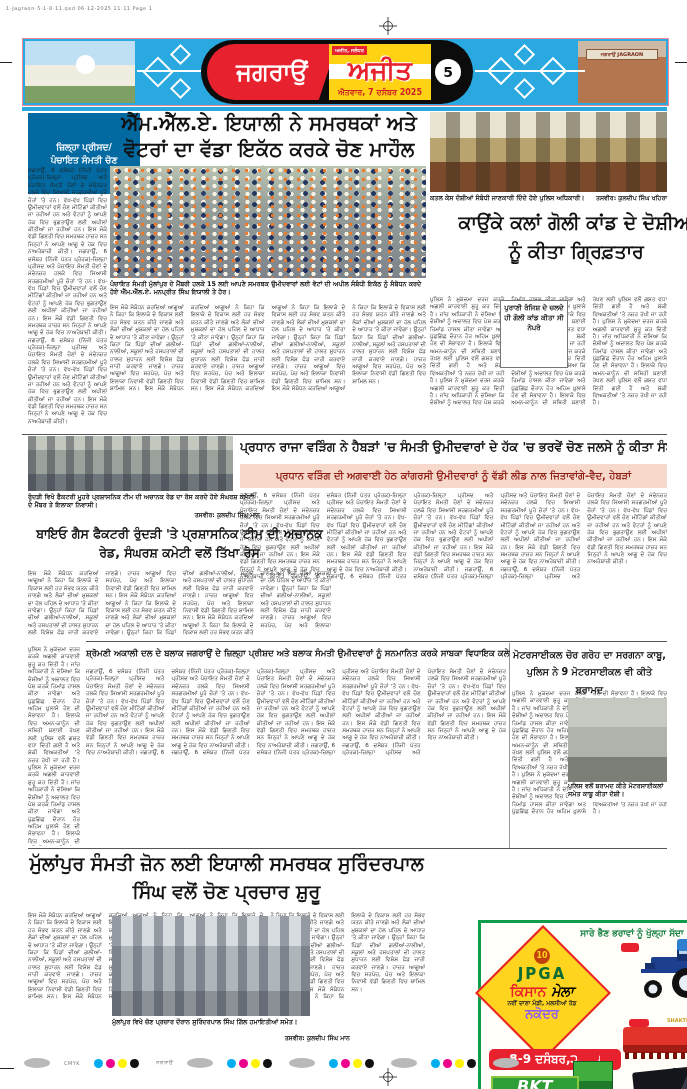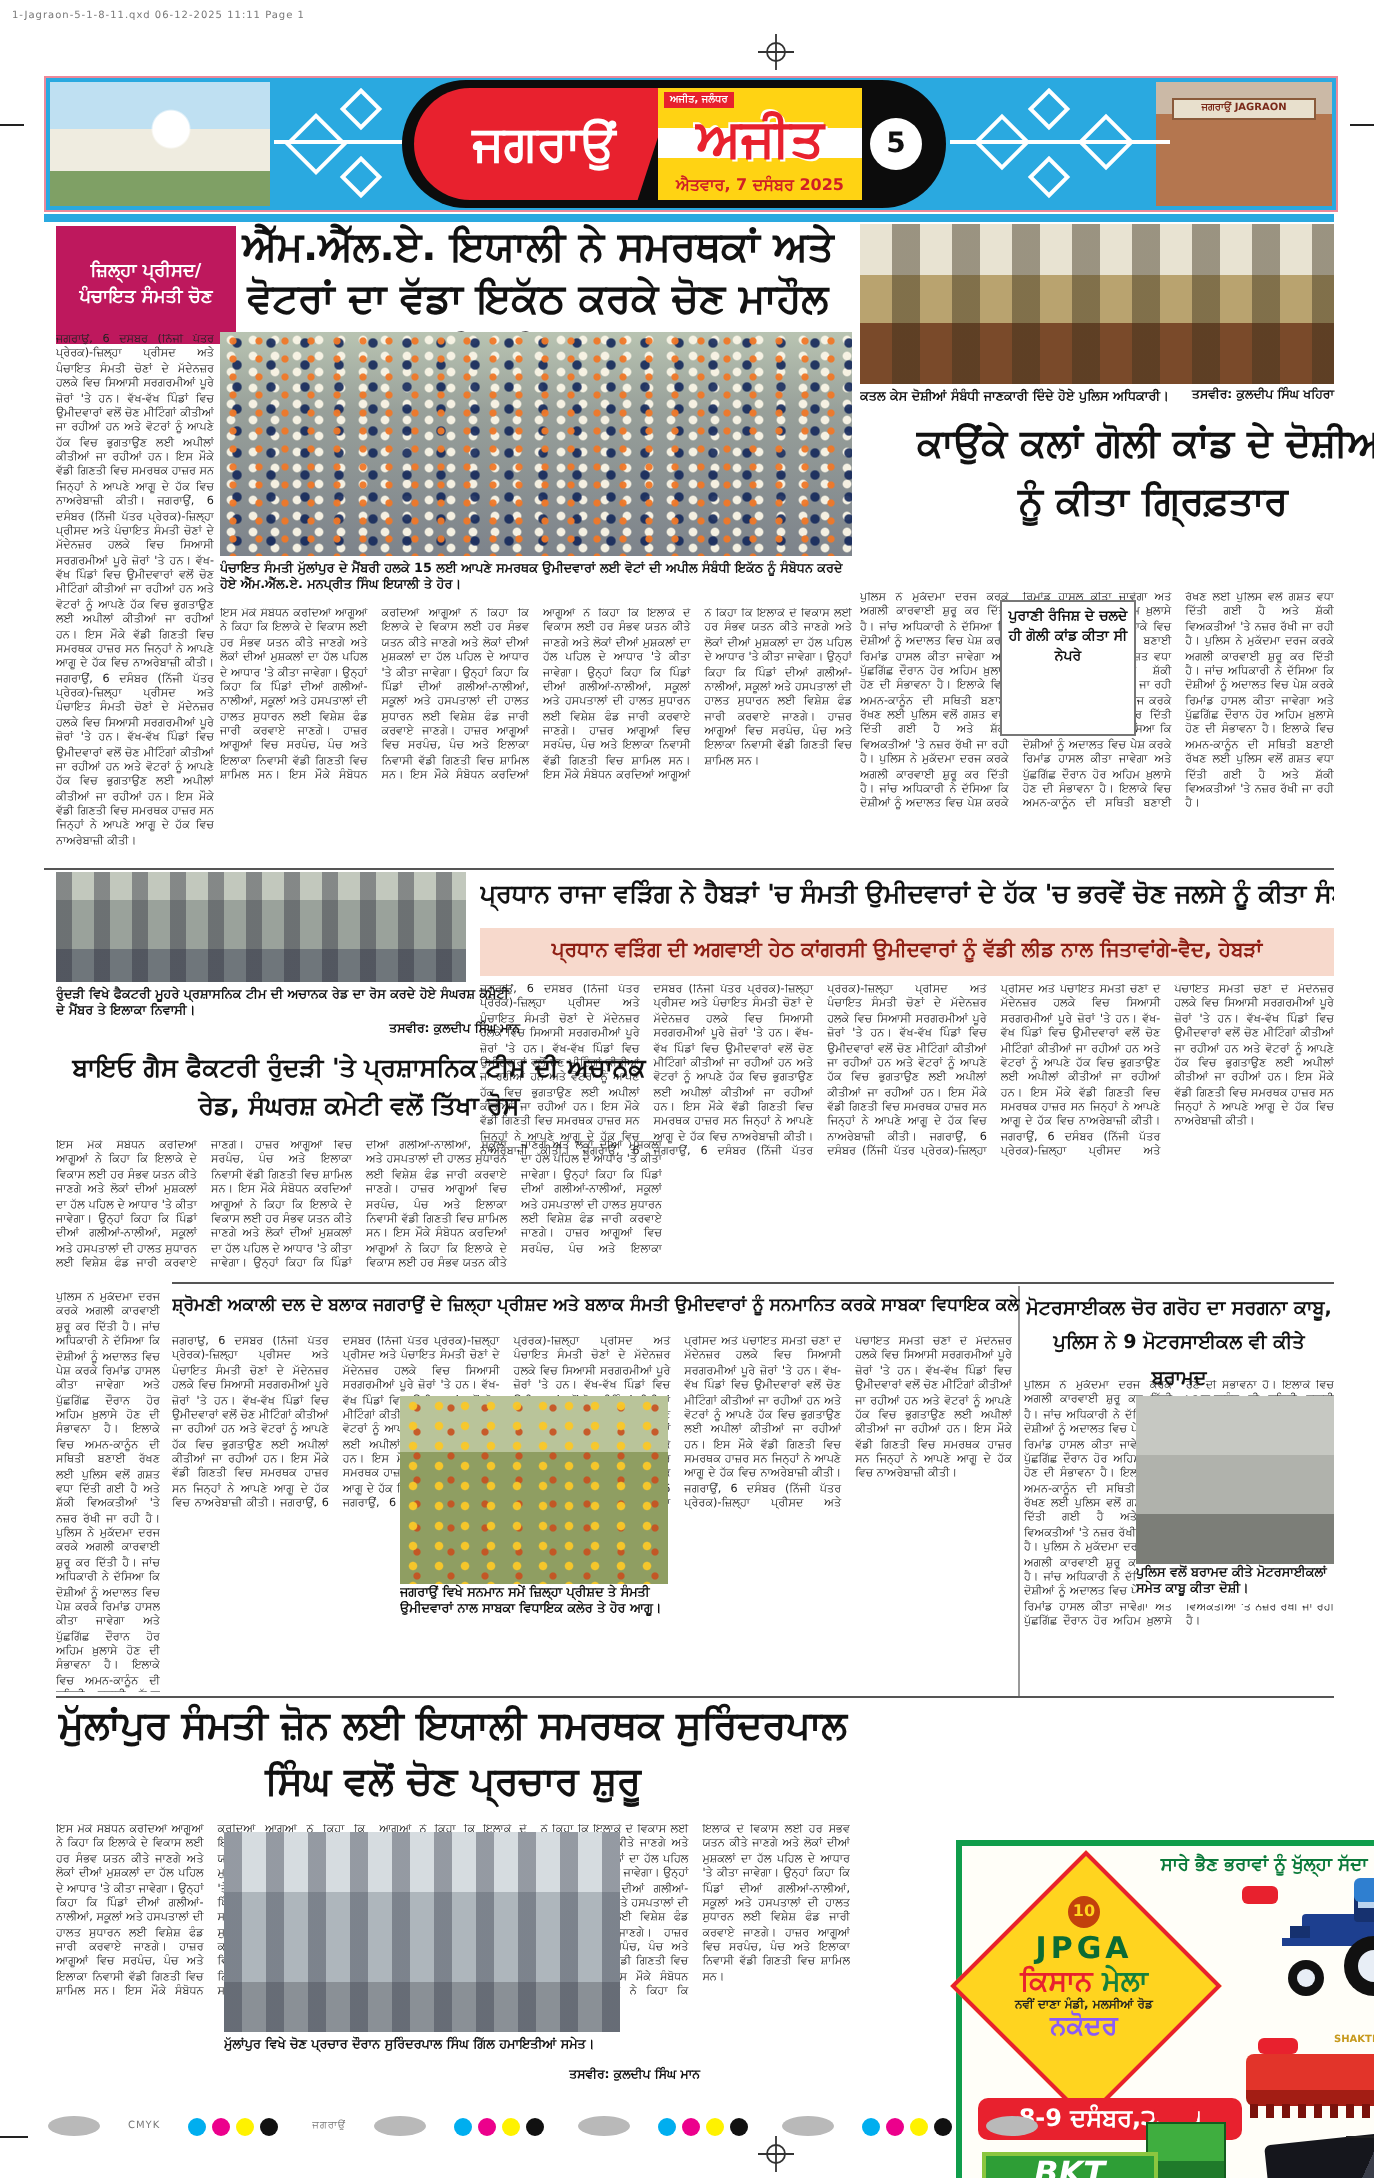--- a/index.html
+++ b/index.html
@@ -39,22 +39,22 @@
       font-weight:bold;font-size:26px;line-height:1.4;text-shadow:1px 1px 0 #fff,-1px -1px 0 #fff;}
   .mh-edtag{position:absolute;left:3px;top:2px;background:#e8212e;color:#fff;font-size:5px;
       font-weight:bold;padding:1px 3px;}
   .mh-date{position:absolute;left:0;bottom:2px;width:100%;text-align:center;color:#d01f26;
       font-weight:bold;font-size:8px;}
   .mh-circle{position:absolute;left:234px;top:19px;width:26px;height:26px;background:#fff;border-radius:50%;
       display:flex;align-items:center;justify-content:center;font-weight:bold;font-size:14px;color:#111;}
   .blue-rule{left:22px;top:107px;width:645px;height:4px;background:#2aa9e0;}
 
   
-  .tagbox{left:28px;top:113px;width:80px;height:49px;background:#be185d;color:#fff;font-weight:bold;
-      font-size:9px;line-height:1.35;text-align:center;display:flex;align-items:center;justify-content:center;padding:5px;}
+  .tagbox{left:28px;top:113px;width:80px;height:49px;background:#0369a1;color:#fff;font-weight:bold;
+      font-size:9px;line-height:1.35;text-align:center;display:flex;align-items:center;justify-content:center;padding:16px;}
   .headline{font-weight:bold;color:#121212;text-align:center;}
   .h-main{left:112px;top:110px;width:314px;height:58px;font-size:20px;line-height:1.32;}
   .h-kaunke{left:430px;top:208px;width:237px;height:84px;font-size:19px;line-height:1.5;margin-left:28px;}
   .h-warring{left:240px;top:437px;width:427px;height:26px;font-size:12.5px;line-height:1.6;white-space:nowrap;overflow:hidden;}
   .subhead{left:240px;top:464px;width:427px;height:24px;background:#f7d9cc;color:#8f1f14;font-weight:bold;
       font-size:10px;text-align:center;line-height:24px;white-space:nowrap;overflow:hidden;}
   .h-biogas{left:28px;top:524px;width:303px;height:42px;font-size:12.5px;line-height:1.55;}
   .h-kaler{left:86px;top:643px;width:424px;height:20px;font-size:8.6px;line-height:20px;white-space:nowrap;overflow:hidden;}
   .h-moto{left:512px;top:646px;width:155px;height:40px;font-size:9.6px;line-height:1.8;}
   .h-mullanpur{left:28px;top:850px;width:397px;height:58px;font-size:19px;line-height:1.45;}
@@ -100,21 +100,21 @@
 
   
   .ad{left:430px;top:920px;width:237px;height:176px;background:#fffef8;border:3px solid #0f9d4b;box-sizing:border-box;margin-left:48px;}
   .ad-invite{position:absolute;left:72px;top:5px;width:158px;font-size:9px;font-weight:bold;color:#0b7a3a;text-align:center;}
   .ad-diamond{position:absolute;left:14px;top:22px;width:92px;height:92px;background:#ffd41f;border:2px solid #e8212e;transform:rotate(45deg);}
   .ad-diamond-content{position:absolute;left:2px;top:20px;width:118px;text-align:center;}
   .ad-ten{display:inline-block;background:#c2410c;color:#ffd41f;border:2px solid #ffd41f;border-radius:50%;
       width:16px;height:16px;line-height:16px;font-size:8px;font-weight:bold;}
   .ad-jpga{font-size:15px;font-weight:bold;color:#0b6b34;letter-spacing:2px;line-height:1.1;}
   .ad-title{font-size:14px;font-weight:bold;line-height:1.15;}
-  .ad-title .t1{color:#e8212e;} .ad-title .t2{color:#15803d;}
+  .ad-title .t1{color:#e8212e;} .ad-title .t2{color:#000000;font-style:italic;}
   .ad-venue{font-size:6px;font-weight:bold;color:#222;line-height:1.2;}
   .ad-city{font-size:13px;font-weight:bold;color:#8b5cf6;line-height:1.2;}
   .ad-dates{position:absolute;left:8px;top:126px;width:132px;height:21px;background:#e8212e;border-radius:5px;
       color:#fff;font-weight:bold;font-size:12px;text-align:center;line-height:21px;}
   .ad-bkt{position:absolute;left:10px;top:153px;font-size:16px;font-weight:bold;font-style:italic;
       color:#fff;background:#2e9e36;padding:0 24px;border:2px solid #8bc63f;line-height:1.1;}
   .ad-bkt-tag{position:absolute;left:10px;top:172px;font-size:3.6px;font-weight:bold;color:#2e9e36;letter-spacing:.6px;}
   .ad-shakti{position:absolute;left:186px;top:94px;font-size:5px;font-weight:bold;color:#c79a1e;}
   .tractor-wrap{position:absolute;left:140px;top:16px;width:92px;height:62px;}
   .rotavator{position:absolute;left:142px;top:104px;width:88px;height:26px;background:linear-gradient(180deg,#e2342a 0 70%,#a31d14 70%);border-radius:4px;}
@@ -196,24 +196,20 @@
   <div class="abs credit" style="left:160px;top:511px;width:100px;">ਤਸਵੀਰ: ਕੁਲਦੀਪ ਸਿੰਘ ਮਾਨ</div>
   <div class="abs headline h-biogas">ਬਾਇਓ ਗੈਸ ਫੈਕਟਰੀ ਰੁੰਦੜੀ 'ਤੇ ਪ੍ਰਸ਼ਾਸਨਿਕ ਟੀਮ ਦੀ ਅਚਾਨਕ ਰੇਡ, ਸੰਘਰਸ਼ ਕਮੇਟੀ ਵਲੋਂ ਤਿੱਖਾ ਰੋਸ</div>
   <div class="abs body-text" style="left:28px;top:570px;width:303px;height:68px;column-count:4;">ਇਸ ਮੌਕੇ ਸੰਬੋਧਨ ਕਰਦਿਆਂ ਆਗੂਆਂ ਨੇ ਕਿਹਾ ਕਿ ਇਲਾਕੇ ਦੇ ਵਿਕਾਸ ਲਈ ਹਰ ਸੰਭਵ ਯਤਨ ਕੀਤੇ ਜਾਣਗੇ ਅਤੇ ਲੋਕਾਂ ਦੀਆਂ ਮੁਸ਼ਕਲਾਂ ਦਾ ਹੱਲ ਪਹਿਲ ਦੇ ਆਧਾਰ 'ਤੇ ਕੀਤਾ ਜਾਵੇਗਾ। ਉਨ੍ਹਾਂ ਕਿਹਾ ਕਿ ਪਿੰਡਾਂ ਦੀਆਂ ਗਲੀਆਂ-ਨਾਲੀਆਂ, ਸਕੂਲਾਂ ਅਤੇ ਹਸਪਤਾਲਾਂ ਦੀ ਹਾਲਤ ਸੁਧਾਰਨ ਲਈ ਵਿਸ਼ੇਸ਼ ਫੰਡ ਜਾਰੀ ਕਰਵਾਏ ਜਾਣਗੇ। ਹਾਜ਼ਰ ਆਗੂਆਂ ਵਿਚ ਸਰਪੰਚ, ਪੰਚ ਅਤੇ ਇਲਾਕਾ ਨਿਵਾਸੀ ਵੱਡੀ ਗਿਣਤੀ ਵਿਚ ਸ਼ਾਮਿਲ ਸਨ। ਇਸ ਮੌਕੇ ਸੰਬੋਧਨ ਕਰਦਿਆਂ ਆਗੂਆਂ ਨੇ ਕਿਹਾ ਕਿ ਇਲਾਕੇ ਦੇ ਵਿਕਾਸ ਲਈ ਹਰ ਸੰਭਵ ਯਤਨ ਕੀਤੇ ਜਾਣਗੇ ਅਤੇ ਲੋਕਾਂ ਦੀਆਂ ਮੁਸ਼ਕਲਾਂ ਦਾ ਹੱਲ ਪਹਿਲ ਦੇ ਆਧਾਰ 'ਤੇ ਕੀਤਾ ਜਾਵੇਗਾ। ਉਨ੍ਹਾਂ ਕਿਹਾ ਕਿ ਪਿੰਡਾਂ ਦੀਆਂ ਗਲੀਆਂ-ਨਾਲੀਆਂ, ਸਕੂਲਾਂ ਅਤੇ ਹਸਪਤਾਲਾਂ ਦੀ ਹਾਲਤ ਸੁਧਾਰਨ ਲਈ ਵਿਸ਼ੇਸ਼ ਫੰਡ ਜਾਰੀ ਕਰਵਾਏ ਜਾਣਗੇ। ਹਾਜ਼ਰ ਆਗੂਆਂ ਵਿਚ ਸਰਪੰਚ, ਪੰਚ ਅਤੇ ਇਲਾਕਾ ਨਿਵਾਸੀ ਵੱਡੀ ਗਿਣਤੀ ਵਿਚ ਸ਼ਾਮਿਲ ਸਨ। ਇਸ ਮੌਕੇ ਸੰਬੋਧਨ ਕਰਦਿਆਂ ਆਗੂਆਂ ਨੇ ਕਿਹਾ ਕਿ ਇਲਾਕੇ ਦੇ ਵਿਕਾਸ ਲਈ ਹਰ ਸੰਭਵ ਯਤਨ ਕੀਤੇ ਜਾਣਗੇ ਅਤੇ ਲੋਕਾਂ ਦੀਆਂ ਮੁਸ਼ਕਲਾਂ ਦਾ ਹੱਲ ਪਹਿਲ ਦੇ ਆਧਾਰ 'ਤੇ ਕੀਤਾ ਜਾਵੇਗਾ। ਉਨ੍ਹਾਂ ਕਿਹਾ ਕਿ ਪਿੰਡਾਂ ਦੀਆਂ ਗਲੀਆਂ-ਨਾਲੀਆਂ, ਸਕੂਲਾਂ ਅਤੇ ਹਸਪਤਾਲਾਂ ਦੀ ਹਾਲਤ ਸੁਧਾਰਨ ਲਈ ਵਿਸ਼ੇਸ਼ ਫੰਡ ਜਾਰੀ ਕਰਵਾਏ ਜਾਣਗੇ। ਹਾਜ਼ਰ ਆਗੂਆਂ ਵਿਚ ਸਰਪੰਚ, ਪੰਚ ਅਤੇ ਇਲਾਕਾ ਨਿਵਾਸੀ ਵੱਡੀ ਗਿਣਤੀ ਵਿਚ ਸ਼ਾਮਿਲ ਸਨ।</div>
   <div class="abs body-text" style="left:28px;top:646px;width:52px;height:200px;">ਪੁਲਿਸ ਨੇ ਮੁਕੱਦਮਾ ਦਰਜ ਕਰਕੇ ਅਗਲੀ ਕਾਰਵਾਈ ਸ਼ੁਰੂ ਕਰ ਦਿੱਤੀ ਹੈ। ਜਾਂਚ ਅਧਿਕਾਰੀ ਨੇ ਦੱਸਿਆ ਕਿ ਦੋਸ਼ੀਆਂ ਨੂੰ ਅਦਾਲਤ ਵਿਚ ਪੇਸ਼ ਕਰਕੇ ਰਿਮਾਂਡ ਹਾਸਲ ਕੀਤਾ ਜਾਵੇਗਾ ਅਤੇ ਪੁੱਛਗਿੱਛ ਦੌਰਾਨ ਹੋਰ ਅਹਿਮ ਖ਼ੁਲਾਸੇ ਹੋਣ ਦੀ ਸੰਭਾਵਨਾ ਹੈ। ਇਲਾਕੇ ਵਿਚ ਅਮਨ-ਕਾਨੂੰਨ ਦੀ ਸਥਿਤੀ ਬਣਾਈ ਰੱਖਣ ਲਈ ਪੁਲਿਸ ਵਲੋਂ ਗਸ਼ਤ ਵਧਾ ਦਿੱਤੀ ਗਈ ਹੈ ਅਤੇ ਸ਼ੱਕੀ ਵਿਅਕਤੀਆਂ 'ਤੇ ਨਜ਼ਰ ਰੱਖੀ ਜਾ ਰਹੀ ਹੈ। ਪੁਲਿਸ ਨੇ ਮੁਕੱਦਮਾ ਦਰਜ ਕਰਕੇ ਅਗਲੀ ਕਾਰਵਾਈ ਸ਼ੁਰੂ ਕਰ ਦਿੱਤੀ ਹੈ। ਜਾਂਚ ਅਧਿਕਾਰੀ ਨੇ ਦੱਸਿਆ ਕਿ ਦੋਸ਼ੀਆਂ ਨੂੰ ਅਦਾਲਤ ਵਿਚ ਪੇਸ਼ ਕਰਕੇ ਰਿਮਾਂਡ ਹਾਸਲ ਕੀਤਾ ਜਾਵੇਗਾ ਅਤੇ ਪੁੱਛਗਿੱਛ ਦੌਰਾਨ ਹੋਰ ਅਹਿਮ ਖ਼ੁਲਾਸੇ ਹੋਣ ਦੀ ਸੰਭਾਵਨਾ ਹੈ। ਇਲਾਕੇ ਵਿਚ ਅਮਨ-ਕਾਨੂੰਨ ਦੀ ਸਥਿਤੀ ਬਣਾਈ ਰੱਖਣ ਲਈ ਪੁਲਿਸ ਵਲੋਂ ਗਸ਼ਤ ਵਧਾ ਦਿੱਤੀ ਗਈ ਹੈ ਅਤੇ ਸ਼ੱਕੀ ਵਿਅਕਤੀਆਂ 'ਤੇ ਨਜ਼ਰ ਰੱਖੀ ਜਾ ਰਹੀ ਹੈ। ਪੁਲਿਸ ਨੇ ਮੁਕੱਦਮਾ ਦਰਜ ਕਰਕੇ ਅਗਲੀ ਕਾਰਵਾਈ ਸ਼ੁਰੂ ਕਰ ਦਿੱਤੀ ਹੈ। ਜਾਂਚ ਅਧਿਕਾਰੀ ਨੇ ਦੱਸਿਆ ਕਿ ਦੋਸ਼ੀਆਂ ਨੂੰ ਅਦਾਲਤ ਵਿਚ ਪੇਸ਼ ਕਰਕੇ ਰਿਮਾਂਡ ਹਾਸਲ ਕੀਤਾ ਜਾਵੇਗਾ ਅਤੇ ਪੁੱਛਗਿੱਛ ਦੌਰਾਨ ਹੋਰ ਅਹਿਮ ਖ਼ੁਲਾਸੇ ਹੋਣ ਦੀ ਸੰਭਾਵਨਾ ਹੈ। ਇਲਾਕੇ ਵਿਚ ਅਮਨ-ਕਾਨੂੰਨ ਦੀ ਸਥਿਤੀ ਬਣਾਈ ਰੱਖਣ ਲਈ ਪੁਲਿਸ ਵਲੋਂ ਗਸ਼ਤ ਵਧਾ ਦਿੱਤੀ ਗਈ ਹੈ ਅਤੇ ਸ਼ੱਕੀ ਵਿਅਕਤੀਆਂ 'ਤੇ ਨਜ਼ਰ ਰੱਖੀ ਜਾ ਰਹੀ ਹੈ।</div>
 
   <div class="abs rule-h" style="left:86px;top:641px;width:581px;"></div>
   <div class="abs rule-v" style="left:509px;top:643px;height:205px;"></div>
 
   <div class="abs headline h-kaler">ਸ਼੍ਰੋਮਣੀ ਅਕਾਲੀ ਦਲ ਦੇ ਬਲਾਕ ਜਗਰਾਉਂ ਦੇ ਜ਼ਿਲ੍ਹਾ ਪ੍ਰੀਸ਼ਦ ਅਤੇ ਬਲਾਕ ਸੰਮਤੀ ਉਮੀਦਵਾਰਾਂ ਨੂੰ ਸਨਮਾਨਿਤ ਕਰਕੇ ਸਾਬਕਾ ਵਿਧਾਇਕ ਕਲੇਰ ਨੇ ਦਿੱਤਾ ਜਿੱਤ ਦਾ ਮੰਤਰ</div>
   <div class="abs body-text" style="left:86px;top:668px;width:420px;height:180px;column-count:5;">ਜਗਰਾਉਂ, 6 ਦਸੰਬਰ (ਨਿੱਜੀ ਪੱਤਰ ਪ੍ਰੇਰਕ)-ਜ਼ਿਲ੍ਹਾ ਪ੍ਰੀਸਦ ਅਤੇ ਪੰਚਾਇਤ ਸੰਮਤੀ ਚੋਣਾਂ ਦੇ ਮੱਦੇਨਜ਼ਰ ਹਲਕੇ ਵਿਚ ਸਿਆਸੀ ਸਰਗਰਮੀਆਂ ਪੂਰੇ ਜ਼ੋਰਾਂ 'ਤੇ ਹਨ। ਵੱਖ-ਵੱਖ ਪਿੰਡਾਂ ਵਿਚ ਉਮੀਦਵਾਰਾਂ ਵਲੋਂ ਚੋਣ ਮੀਟਿੰਗਾਂ ਕੀਤੀਆਂ ਜਾ ਰਹੀਆਂ ਹਨ ਅਤੇ ਵੋਟਰਾਂ ਨੂੰ ਆਪਣੇ ਹੱਕ ਵਿਚ ਭੁਗਤਾਉਣ ਲਈ ਅਪੀਲਾਂ ਕੀਤੀਆਂ ਜਾ ਰਹੀਆਂ ਹਨ। ਇਸ ਮੌਕੇ ਵੱਡੀ ਗਿਣਤੀ ਵਿਚ ਸਮਰਥਕ ਹਾਜ਼ਰ ਸਨ ਜਿਨ੍ਹਾਂ ਨੇ ਆਪਣੇ ਆਗੂ ਦੇ ਹੱਕ ਵਿਚ ਨਾਅਰੇਬਾਜ਼ੀ ਕੀਤੀ। ਜਗਰਾਉਂ, 6 ਦਸੰਬਰ (ਨਿੱਜੀ ਪੱਤਰ ਪ੍ਰੇਰਕ)-ਜ਼ਿਲ੍ਹਾ ਪ੍ਰੀਸਦ ਅਤੇ ਪੰਚਾਇਤ ਸੰਮਤੀ ਚੋਣਾਂ ਦੇ ਮੱਦੇਨਜ਼ਰ ਹਲਕੇ ਵਿਚ ਸਿਆਸੀ ਸਰਗਰਮੀਆਂ ਪੂਰੇ ਜ਼ੋਰਾਂ 'ਤੇ ਹਨ। ਵੱਖ-ਵੱਖ ਪਿੰਡਾਂ ਵਿਚ ਉਮੀਦਵਾਰਾਂ ਵਲੋਂ ਚੋਣ ਮੀਟਿੰਗਾਂ ਕੀਤੀਆਂ ਜਾ ਰਹੀਆਂ ਹਨ ਅਤੇ ਵੋਟਰਾਂ ਨੂੰ ਆਪਣੇ ਹੱਕ ਵਿਚ ਭੁਗਤਾਉਣ ਲਈ ਅਪੀਲਾਂ ਕੀਤੀਆਂ ਜਾ ਰਹੀਆਂ ਹਨ। ਇਸ ਮੌਕੇ ਵੱਡੀ ਗਿਣਤੀ ਵਿਚ ਸਮਰਥਕ ਹਾਜ਼ਰ ਸਨ ਜਿਨ੍ਹਾਂ ਨੇ ਆਪਣੇ ਆਗੂ ਦੇ ਹੱਕ ਵਿਚ ਨਾਅਰੇਬਾਜ਼ੀ ਕੀਤੀ। ਜਗਰਾਉਂ, 6 ਦਸੰਬਰ (ਨਿੱਜੀ ਪੱਤਰ ਪ੍ਰੇਰਕ)-ਜ਼ਿਲ੍ਹਾ ਪ੍ਰੀਸਦ ਅਤੇ ਪੰਚਾਇਤ ਸੰਮਤੀ ਚੋਣਾਂ ਦੇ ਮੱਦੇਨਜ਼ਰ ਹਲਕੇ ਵਿਚ ਸਿਆਸੀ ਸਰਗਰਮੀਆਂ ਪੂਰੇ ਜ਼ੋਰਾਂ 'ਤੇ ਹਨ। ਵੱਖ-ਵੱਖ ਪਿੰਡਾਂ ਵਿਚ ਉਮੀਦਵਾਰਾਂ ਵਲੋਂ ਚੋਣ ਮੀਟਿੰਗਾਂ ਕੀਤੀਆਂ ਜਾ ਰਹੀਆਂ ਹਨ ਅਤੇ ਵੋਟਰਾਂ ਨੂੰ ਆਪਣੇ ਹੱਕ ਵਿਚ ਭੁਗਤਾਉਣ ਲਈ ਅਪੀਲਾਂ ਕੀਤੀਆਂ ਜਾ ਰਹੀਆਂ ਹਨ। ਇਸ ਮੌਕੇ ਵੱਡੀ ਗਿਣਤੀ ਵਿਚ ਸਮਰਥਕ ਹਾਜ਼ਰ ਸਨ ਜਿਨ੍ਹਾਂ ਨੇ ਆਪਣੇ ਆਗੂ ਦੇ ਹੱਕ ਵਿਚ ਨਾਅਰੇਬਾਜ਼ੀ ਕੀਤੀ। ਜਗਰਾਉਂ, 6 ਦਸੰਬਰ (ਨਿੱਜੀ ਪੱਤਰ ਪ੍ਰੇਰਕ)-ਜ਼ਿਲ੍ਹਾ ਪ੍ਰੀਸਦ ਅਤੇ ਪੰਚਾਇਤ ਸੰਮਤੀ ਚੋਣਾਂ ਦੇ ਮੱਦੇਨਜ਼ਰ ਹਲਕੇ ਵਿਚ ਸਿਆਸੀ ਸਰਗਰਮੀਆਂ ਪੂਰੇ ਜ਼ੋਰਾਂ 'ਤੇ ਹਨ। ਵੱਖ-ਵੱਖ ਪਿੰਡਾਂ ਵਿਚ ਉਮੀਦਵਾਰਾਂ ਵਲੋਂ ਚੋਣ ਮੀਟਿੰਗਾਂ ਕੀਤੀਆਂ ਜਾ ਰਹੀਆਂ ਹਨ ਅਤੇ ਵੋਟਰਾਂ ਨੂੰ ਆਪਣੇ ਹੱਕ ਵਿਚ ਭੁਗਤਾਉਣ ਲਈ ਅਪੀਲਾਂ ਕੀਤੀਆਂ ਜਾ ਰਹੀਆਂ ਹਨ। ਇਸ ਮੌਕੇ ਵੱਡੀ ਗਿਣਤੀ ਵਿਚ ਸਮਰਥਕ ਹਾਜ਼ਰ ਸਨ ਜਿਨ੍ਹਾਂ ਨੇ ਆਪਣੇ ਆਗੂ ਦੇ ਹੱਕ ਵਿਚ ਨਾਅਰੇਬਾਜ਼ੀ ਕੀਤੀ। ਜਗਰਾਉਂ, 6 ਦਸੰਬਰ (ਨਿੱਜੀ ਪੱਤਰ ਪ੍ਰੇਰਕ)-ਜ਼ਿਲ੍ਹਾ ਪ੍ਰੀਸਦ ਅਤੇ ਪੰਚਾਇਤ ਸੰਮਤੀ ਚੋਣਾਂ ਦੇ ਮੱਦੇਨਜ਼ਰ ਹਲਕੇ ਵਿਚ ਸਿਆਸੀ ਸਰਗਰਮੀਆਂ ਪੂਰੇ ਜ਼ੋਰਾਂ 'ਤੇ ਹਨ। ਵੱਖ-ਵੱਖ ਪਿੰਡਾਂ ਵਿਚ ਉਮੀਦਵਾਰਾਂ ਵਲੋਂ ਚੋਣ ਮੀਟਿੰਗਾਂ ਕੀਤੀਆਂ ਜਾ ਰਹੀਆਂ ਹਨ ਅਤੇ ਵੋਟਰਾਂ ਨੂੰ ਆਪਣੇ ਹੱਕ ਵਿਚ ਭੁਗਤਾਉਣ ਲਈ ਅਪੀਲਾਂ ਕੀਤੀਆਂ ਜਾ ਰਹੀਆਂ ਹਨ। ਇਸ ਮੌਕੇ ਵੱਡੀ ਗਿਣਤੀ ਵਿਚ ਸਮਰਥਕ ਹਾਜ਼ਰ ਸਨ ਜਿਨ੍ਹਾਂ ਨੇ ਆਪਣੇ ਆਗੂ ਦੇ ਹੱਕ ਵਿਚ ਨਾਅਰੇਬਾਜ਼ੀ ਕੀਤੀ।</div>
-  <div class="abs" style="left:200px;top:698px;width:134px;height:118px;background:#fff;">
-    <div class="photo ph-kaler" style="width:134px;height:94px;"></div>
-    <div class="caption" style="height:22px;">ਜਗਰਾਉਂ ਵਿਖੇ ਸਨਮਾਨ ਸਮੇਂ ਜ਼ਿਲ੍ਹਾ ਪ੍ਰੀਸ਼ਦ ਤੇ ਸੰਮਤੀ ਉਮੀਦਵਾਰਾਂ ਨਾਲ ਸਾਬਕਾ ਵਿਧਾਇਕ ਕਲੇਰ ਤੇ ਹੋਰ ਆਗੂ।</div>
-  </div>
 
   <div class="abs headline h-moto">ਮੋਟਰਸਾਈਕਲ ਚੋਰ ਗਰੋਹ ਦਾ ਸਰਗਨਾ ਕਾਬੂ, ਪੁਲਿਸ ਨੇ 9 ਮੋਟਰਸਾਈਕਲ ਵੀ ਕੀਤੇ ਬਰਾਮਦ</div>
   <div class="abs body-text" style="left:512px;top:690px;width:155px;height:158px;column-count:2;">ਪੁਲਿਸ ਨੇ ਮੁਕੱਦਮਾ ਦਰਜ ਕਰਕੇ ਅਗਲੀ ਕਾਰਵਾਈ ਸ਼ੁਰੂ ਕਰ ਦਿੱਤੀ ਹੈ। ਜਾਂਚ ਅਧਿਕਾਰੀ ਨੇ ਦੱਸਿਆ ਕਿ ਦੋਸ਼ੀਆਂ ਨੂੰ ਅਦਾਲਤ ਵਿਚ ਪੇਸ਼ ਕਰਕੇ ਰਿਮਾਂਡ ਹਾਸਲ ਕੀਤਾ ਜਾਵੇਗਾ ਅਤੇ ਪੁੱਛਗਿੱਛ ਦੌਰਾਨ ਹੋਰ ਅਹਿਮ ਖ਼ੁਲਾਸੇ ਹੋਣ ਦੀ ਸੰਭਾਵਨਾ ਹੈ। ਇਲਾਕੇ ਵਿਚ ਅਮਨ-ਕਾਨੂੰਨ ਦੀ ਸਥਿਤੀ ਬਣਾਈ ਰੱਖਣ ਲਈ ਪੁਲਿਸ ਵਲੋਂ ਗਸ਼ਤ ਵਧਾ ਦਿੱਤੀ ਗਈ ਹੈ ਅਤੇ ਸ਼ੱਕੀ ਵਿਅਕਤੀਆਂ 'ਤੇ ਨਜ਼ਰ ਰੱਖੀ ਜਾ ਰਹੀ ਹੈ। ਪੁਲਿਸ ਨੇ ਮੁਕੱਦਮਾ ਦਰਜ ਕਰਕੇ ਅਗਲੀ ਕਾਰਵਾਈ ਸ਼ੁਰੂ ਕਰ ਦਿੱਤੀ ਹੈ। ਜਾਂਚ ਅਧਿਕਾਰੀ ਨੇ ਦੱਸਿਆ ਕਿ ਦੋਸ਼ੀਆਂ ਨੂੰ ਅਦਾਲਤ ਵਿਚ ਪੇਸ਼ ਕਰਕੇ ਰਿਮਾਂਡ ਹਾਸਲ ਕੀਤਾ ਜਾਵੇਗਾ ਅਤੇ ਪੁੱਛਗਿੱਛ ਦੌਰਾਨ ਹੋਰ ਅਹਿਮ ਖ਼ੁਲਾਸੇ ਹੋਣ ਦੀ ਸੰਭਾਵਨਾ ਹੈ। ਇਲਾਕੇ ਵਿਚ ਅਮਨ-ਕਾਨੂੰਨ ਦੀ ਸਥਿਤੀ ਬਣਾਈ ਰੱਖਣ ਲਈ ਪੁਲਿਸ ਵਲੋਂ ਗਸ਼ਤ ਵਧਾ ਦਿੱਤੀ ਗਈ ਹੈ ਅਤੇ ਸ਼ੱਕੀ ਵਿਅਕਤੀਆਂ 'ਤੇ ਨਜ਼ਰ ਰੱਖੀ ਜਾ ਰਹੀ ਹੈ। ਪੁਲਿਸ ਨੇ ਮੁਕੱਦਮਾ ਦਰਜ ਕਰਕੇ ਅਗਲੀ ਕਾਰਵਾਈ ਸ਼ੁਰੂ ਕਰ ਦਿੱਤੀ ਹੈ। ਜਾਂਚ ਅਧਿਕਾਰੀ ਨੇ ਦੱਸਿਆ ਕਿ ਦੋਸ਼ੀਆਂ ਨੂੰ ਅਦਾਲਤ ਵਿਚ ਪੇਸ਼ ਕਰਕੇ ਰਿਮਾਂਡ ਹਾਸਲ ਕੀਤਾ ਜਾਵੇਗਾ ਅਤੇ ਪੁੱਛਗਿੱਛ ਦੌਰਾਨ ਹੋਰ ਅਹਿਮ ਖ਼ੁਲਾਸੇ ਹੋਣ ਦੀ ਸੰਭਾਵਨਾ ਹੈ। ਇਲਾਕੇ ਵਿਚ ਅਮਨ-ਕਾਨੂੰਨ ਦੀ ਸਥਿਤੀ ਬਣਾਈ ਰੱਖਣ ਲਈ ਪੁਲਿਸ ਵਲੋਂ ਗਸ਼ਤ ਵਧਾ ਦਿੱਤੀ ਗਈ ਹੈ ਅਤੇ ਸ਼ੱਕੀ ਵਿਅਕਤੀਆਂ 'ਤੇ ਨਜ਼ਰ ਰੱਖੀ ਜਾ ਰਹੀ ਹੈ।</div>
   <div class="abs" style="left:568px;top:698px;width:99px;height:104px;background:#fff;">
     <div class="photo ph-moto" style="width:99px;height:84px;"></div>
     <div class="caption" style="height:18px;">ਪੁਲਿਸ ਵਲੋਂ ਬਰਾਮਦ ਕੀਤੇ ਮੋਟਰਸਾਈਕਲਾਂ ਸਮੇਤ ਕਾਬੂ ਕੀਤਾ ਦੋਸ਼ੀ।</div>
   </div>
 
   <div class="abs rule-h" style="left:28px;top:848px;width:639px;"></div>
 

